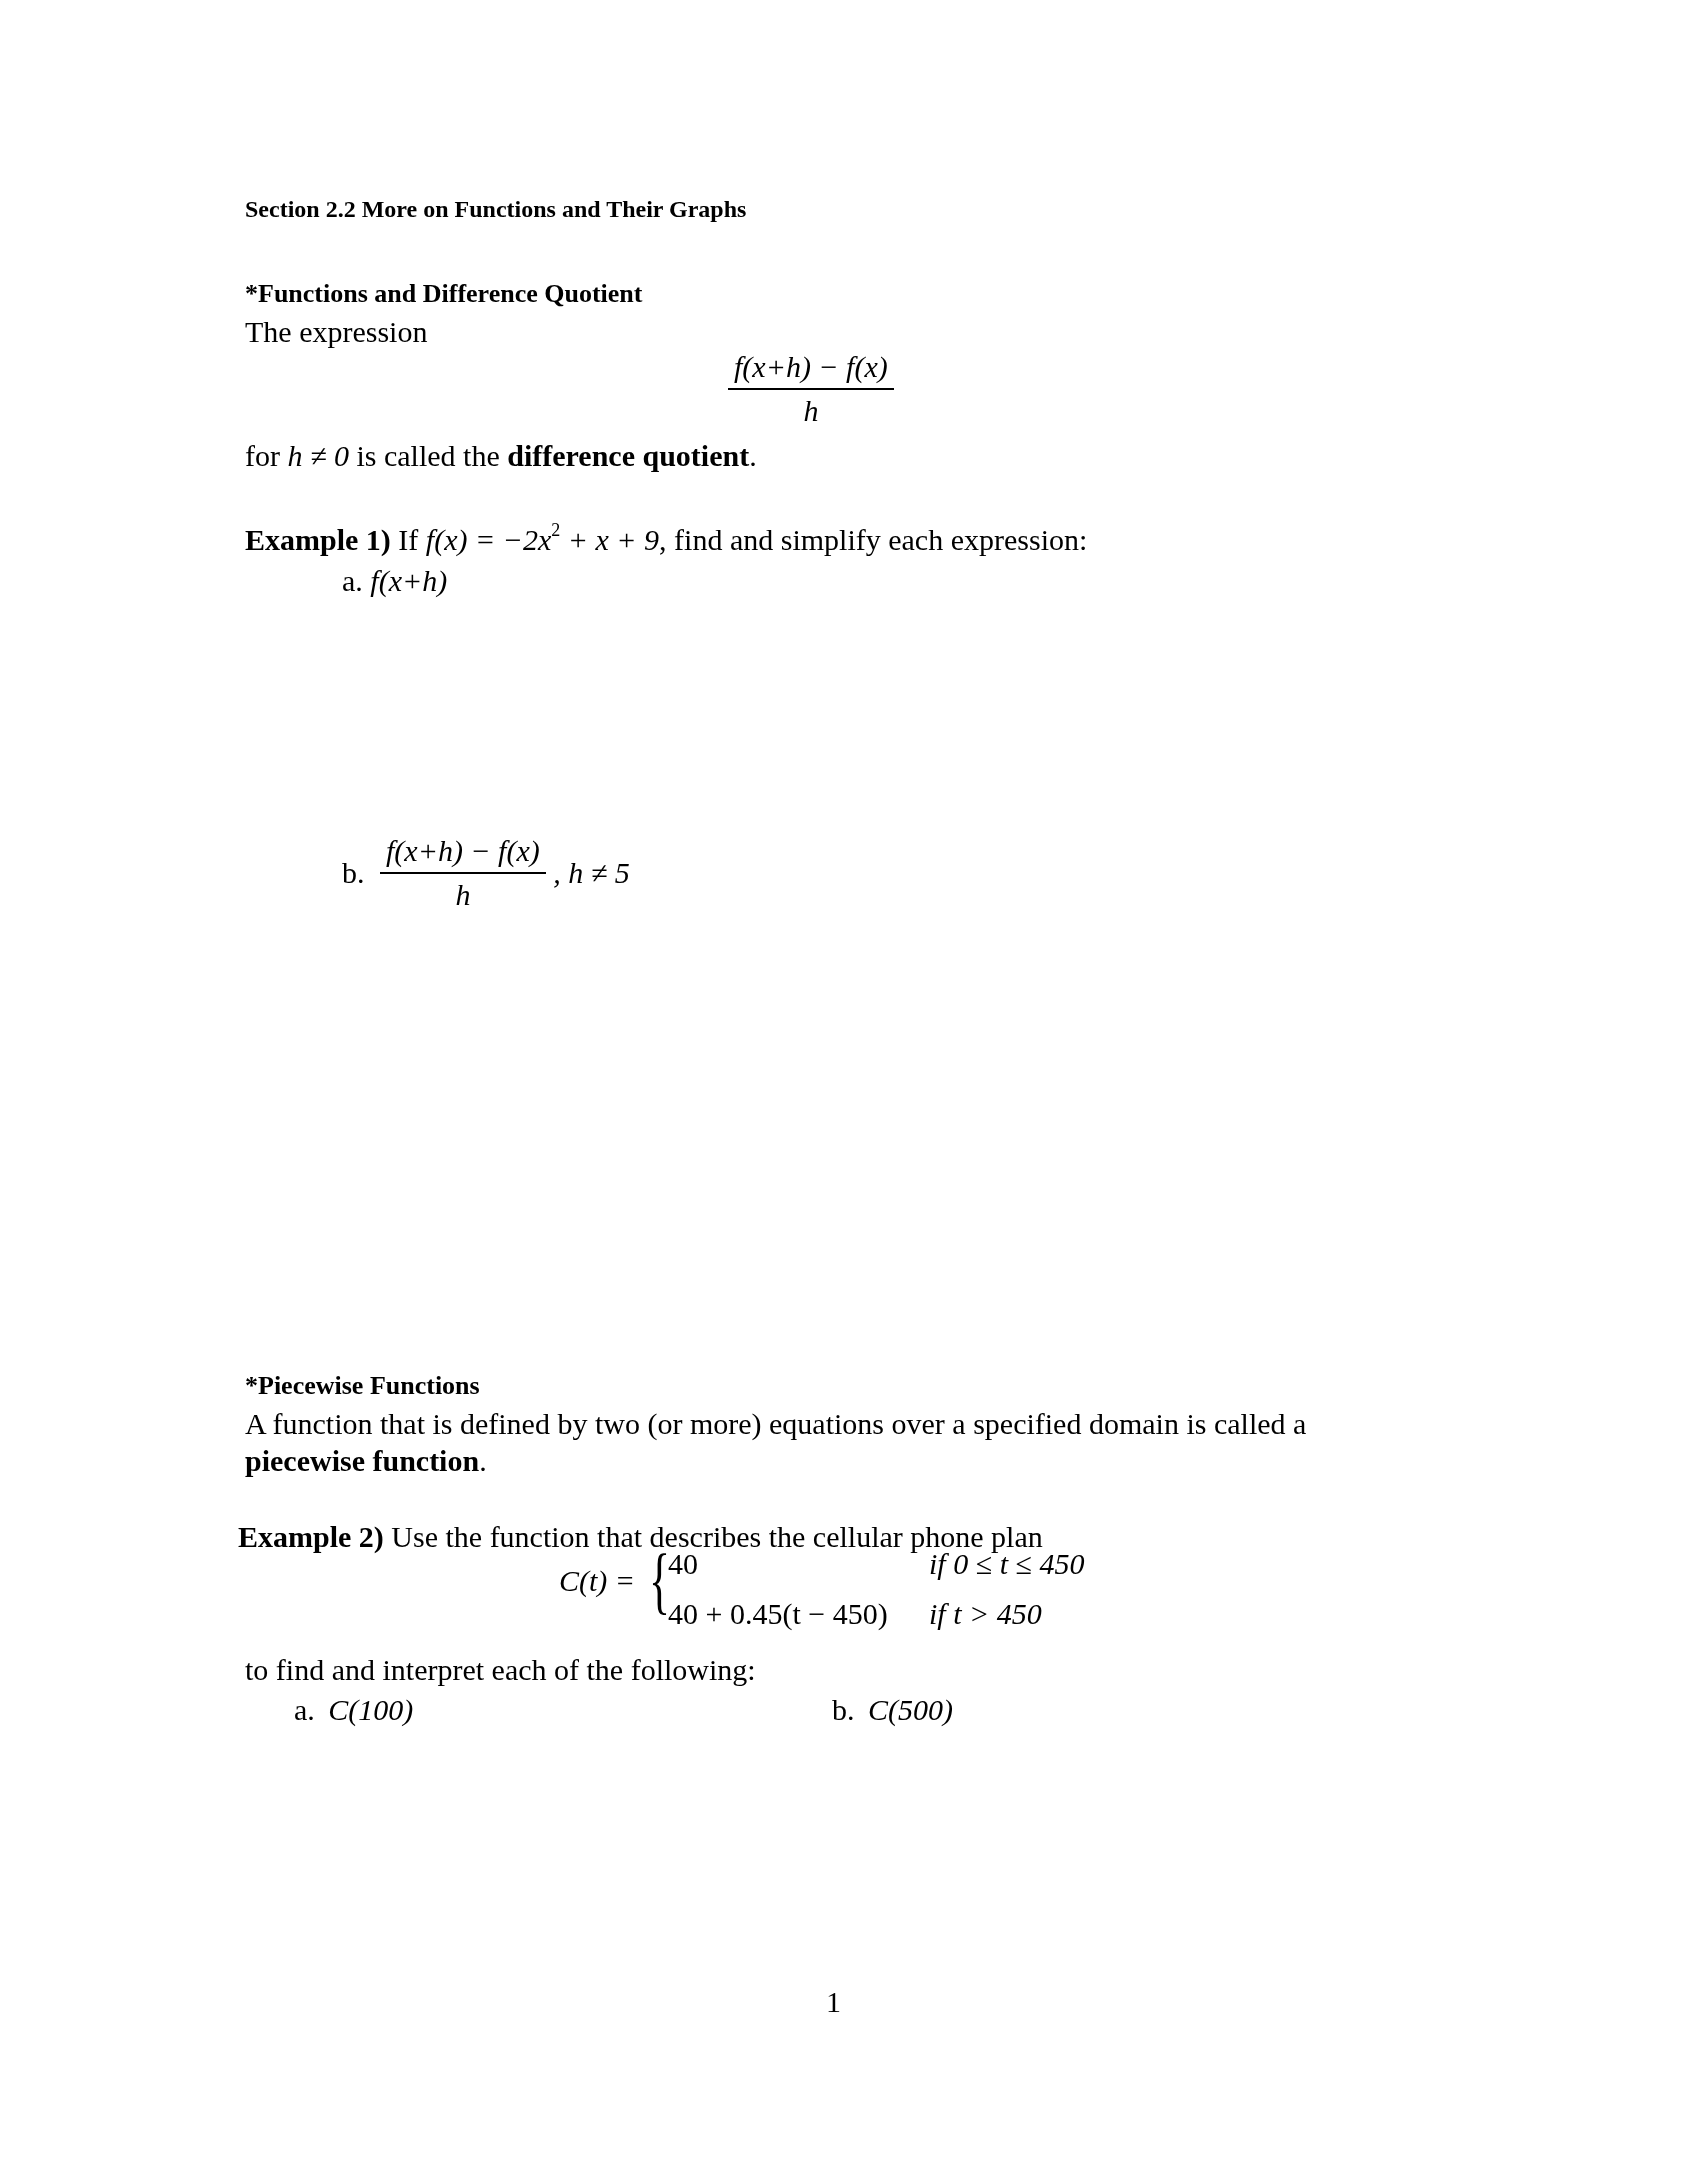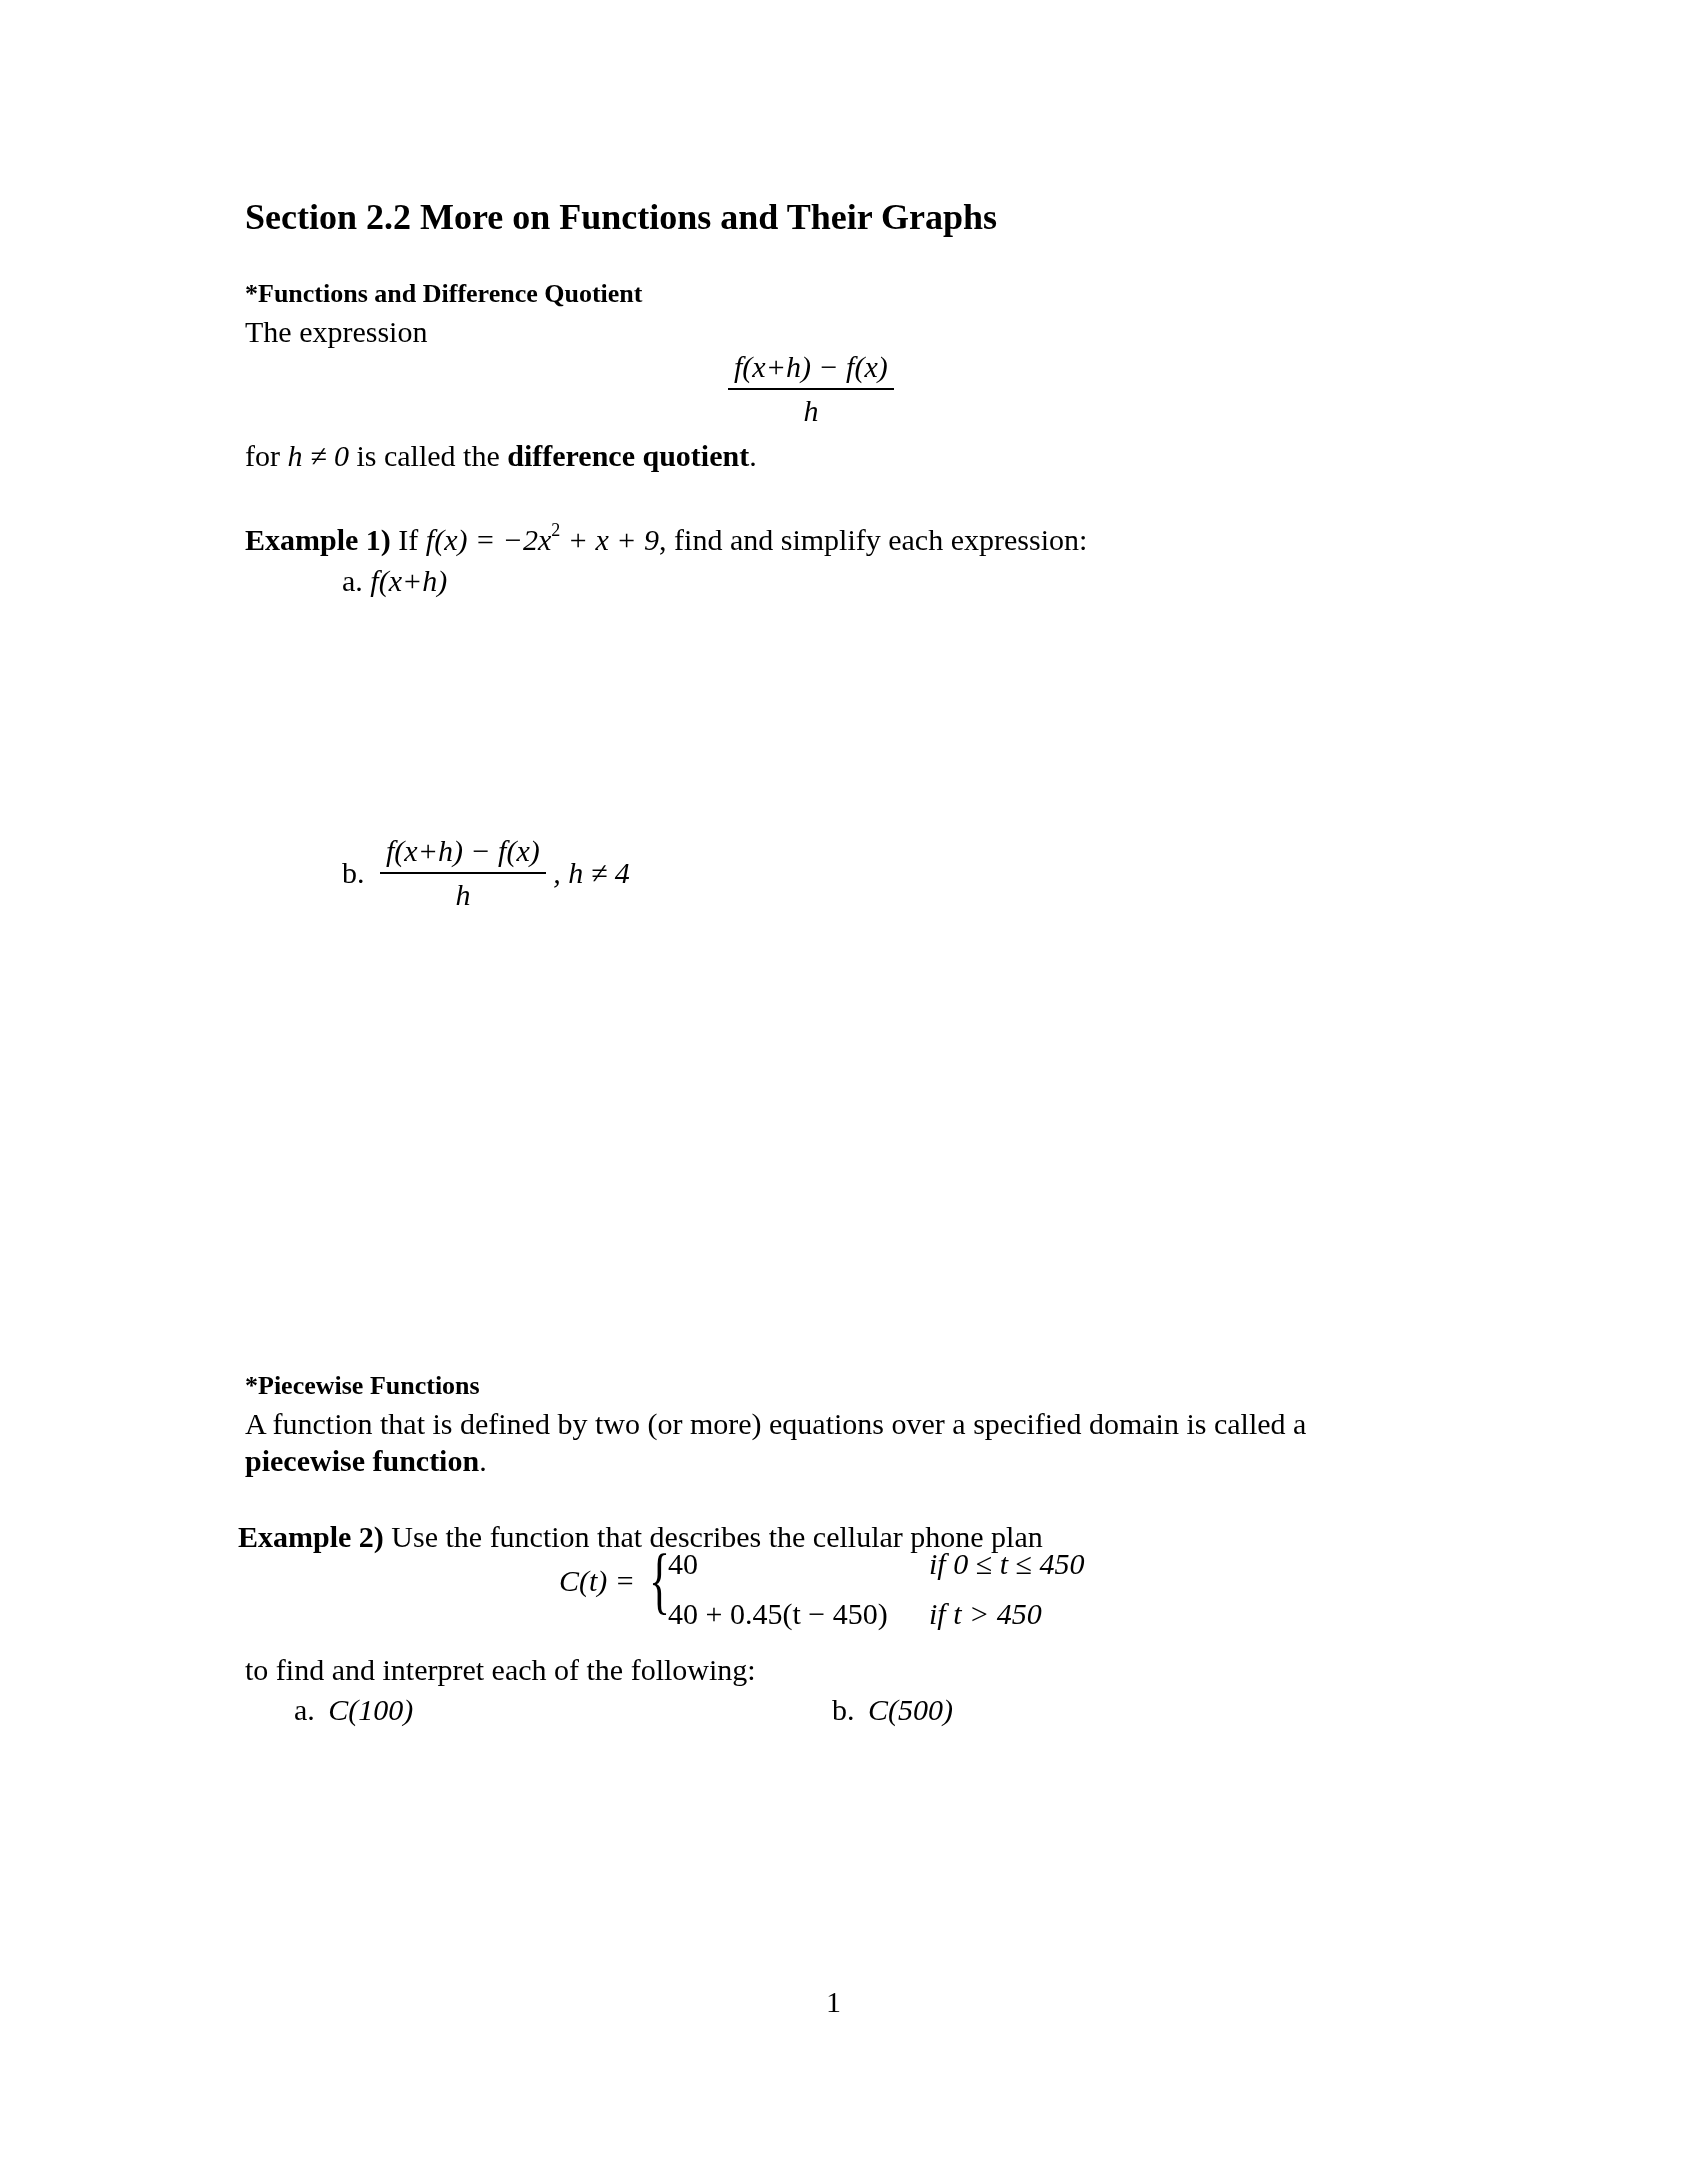--- a/index.html
+++ b/index.html
@@ -1,19 +1,19 @@
 <!DOCTYPE html>
 <html><head>
   <meta charset="utf-8">
   <style>
     html, body { margin: 0; padding: 0; background: #ffffff; }
     body { width: 1683px; height: 2178px; position: relative; overflow: hidden;
            font-family: "Liberation Serif", "DejaVu Serif", serif; color: #000; }
     .abs { position: absolute; white-space: nowrap; }
-    .title { font-size: 36px; font-weight: bold; }
+    .title { font-size: 24px; font-weight: bold; }
     .heading { font-size: 26px; font-weight: bold; }
     .body { font-size: 30px; }
     .b { font-weight: bold; }
     .i { font-style: italic; }
     .frac { display: inline-flex; flex-direction: column; align-items: center; vertical-align: middle; }
     .frac .num { padding: 0 6px 4px 6px; border-bottom: 2px solid #000; }
     .frac .den { padding-top: 4px; }
     sup { font-size: 18px; vertical-align: 14px; }
     .brace { font-size: 73px; font-weight: 100; line-height: 1; transform: scaleX(0.6); display:inline-block; }
     .pageno { font-size: 30px; }
@@ -47,21 +47,21 @@
     <span>a.</span>
     <span class="i" style="">f(x+h)</span>
   </div>
 
   <div class="abs body" style="left:342px; top:834px;">
     <span style="vertical-align:middle;">b.</span>
     <span class="frac" style="margin-left:8px;">
       <span class="num i">f(x+h) − f(x)</span>
       <span class="den i">h</span>
     </span>
-    <span class="i" style="vertical-align:middle;">,  h ≠ 4</span>
+    <span class="i" style="vertical-align:middle;">,  h ≠ 5</span>
   </div>
 
   <div class="abs heading" style="left:245px; top:1371px;">*Piecewise Functions</div>
   <div class="abs body" style="left:245px; top:1407px;">A function that is defined by two (or more) equations over a specified domain is called a</div>
   <div class="abs body" style="left:245px; top:1444px;">
     <span class="b">piecewise function</span><span>.</span>
   </div>
 
   <div class="abs body" style="left:238px; top:1520px;">
     <span class="b">Example 2)</span><span> Use the function that describes the cellular phone plan</span>

